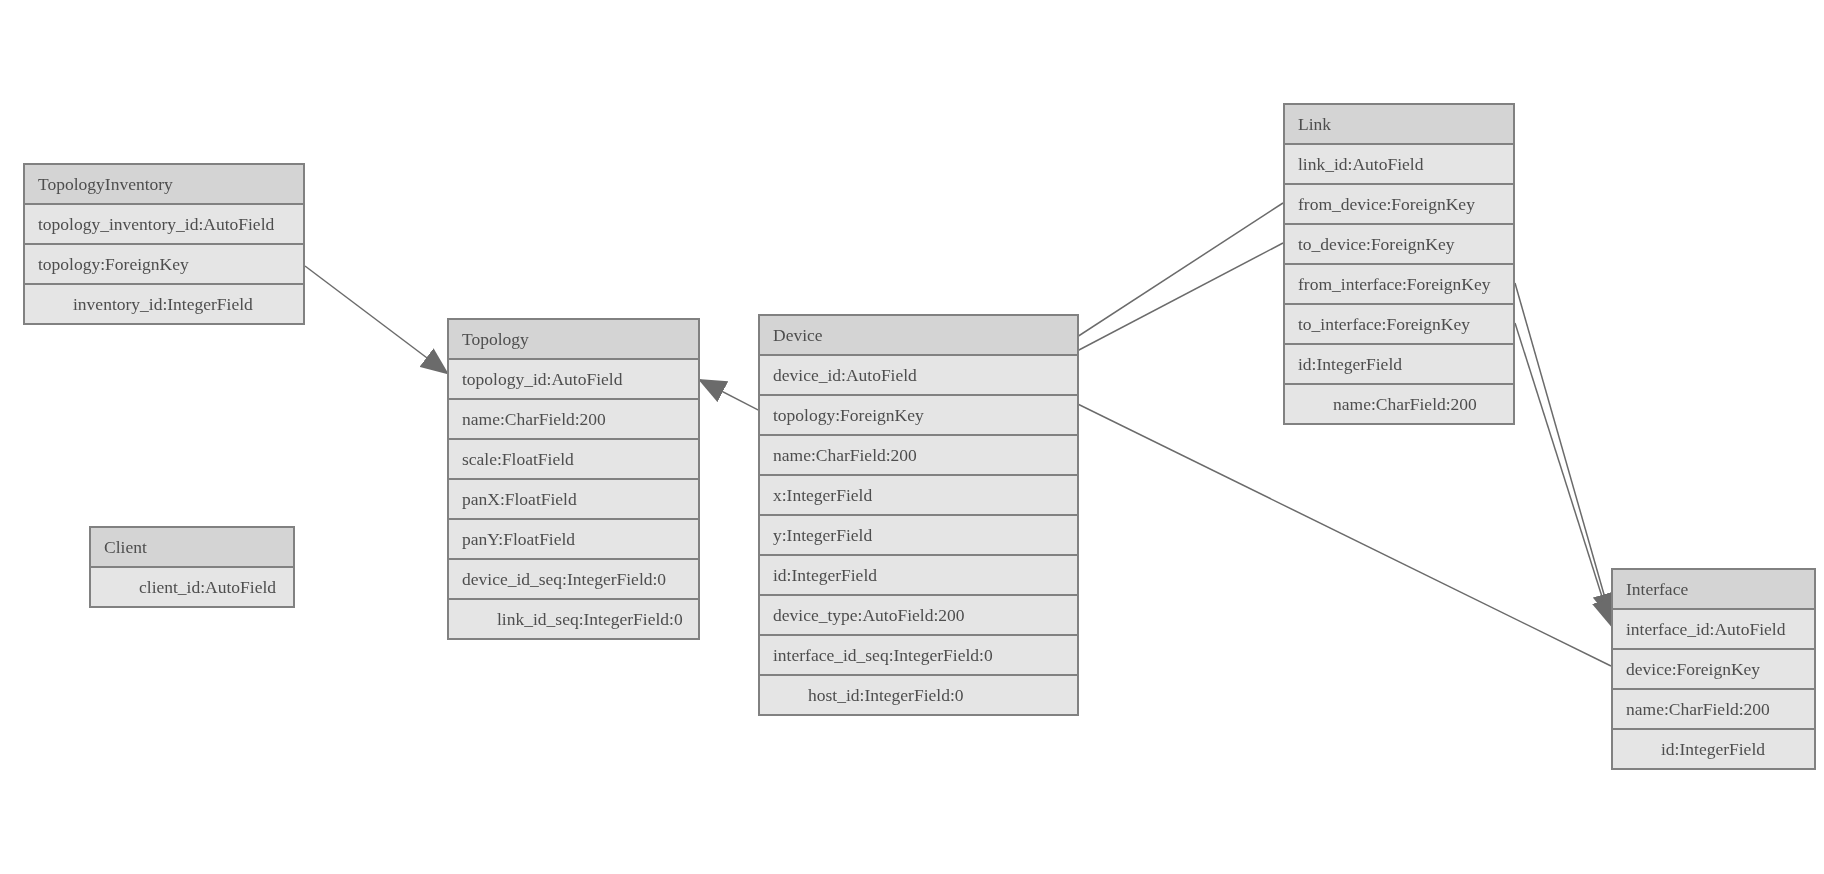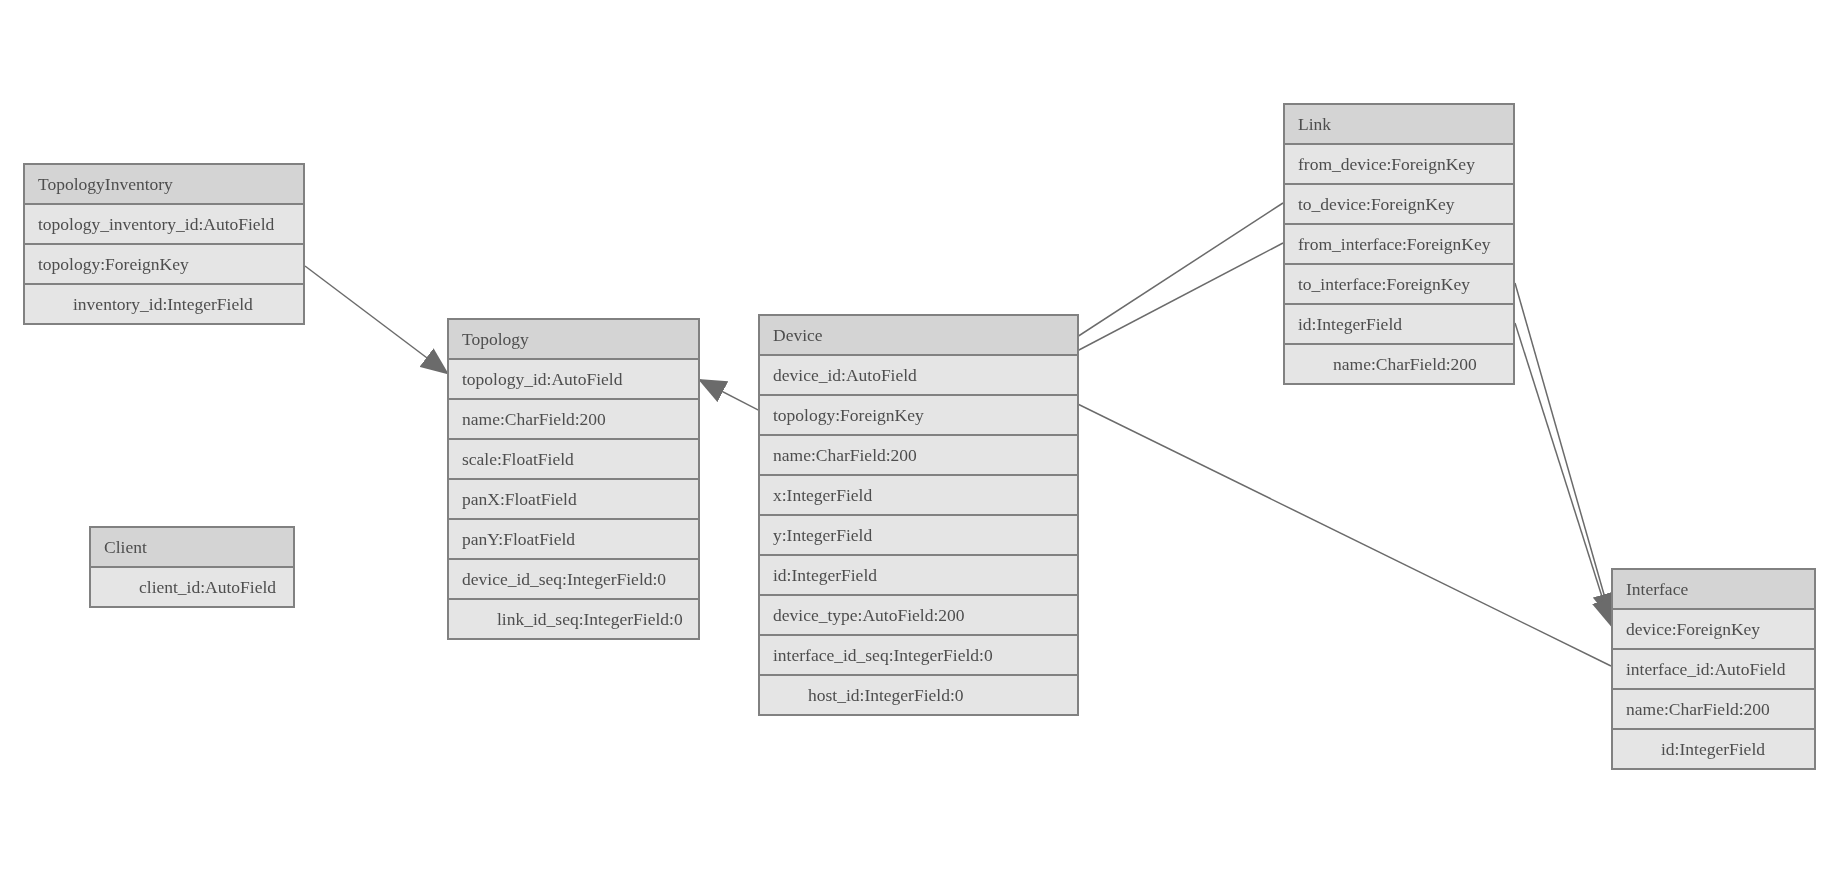--- a/index.html
+++ b/index.html
@@ -97,29 +97,30 @@
     <div class="row">x:IntegerField</div>
     <div class="row">y:IntegerField</div>
     <div class="row">id:IntegerField</div>
     <div class="row">device_type:AutoField:200</div>
     <div class="row">interface_id_seq:IntegerField:0</div>
     <div class="row">host_id:IntegerField:0</div>
   </div>
 
   <div class="entity" id="ent-link">
     <div class="hdr">Link</div>
+    <div class="row">link_id:AutoField</div>
     <div class="row">from_device:ForeignKey</div>
     <div class="row">to_device:ForeignKey</div>
     <div class="row">from_interface:ForeignKey</div>
     <div class="row">to_interface:ForeignKey</div>
     <div class="row">id:IntegerField</div>
     <div class="row">name:CharField:200</div>
   </div>
 
   <div class="entity" id="ent-interface">
     <div class="hdr">Interface</div>
+    <div class="row">interface_id:AutoField</div>
     <div class="row">device:ForeignKey</div>
-    <div class="row">interface_id:AutoField</div>
     <div class="row">name:CharField:200</div>
     <div class="row">id:IntegerField</div>
   </div>
 
 </div>
 
 </body></html>

